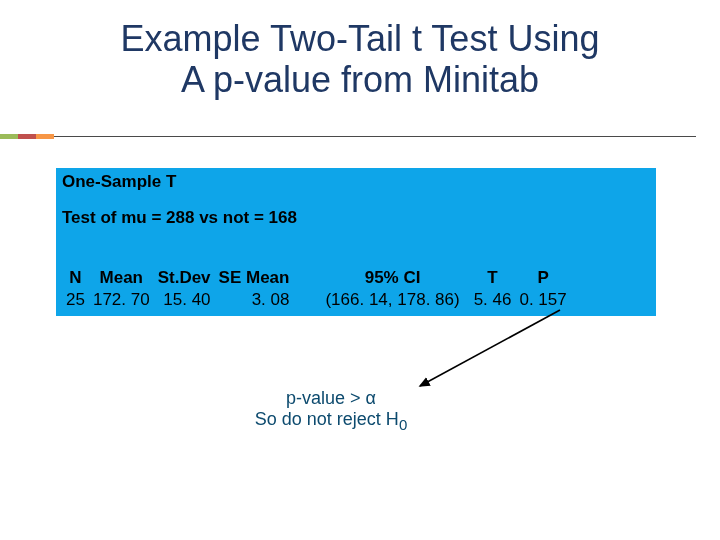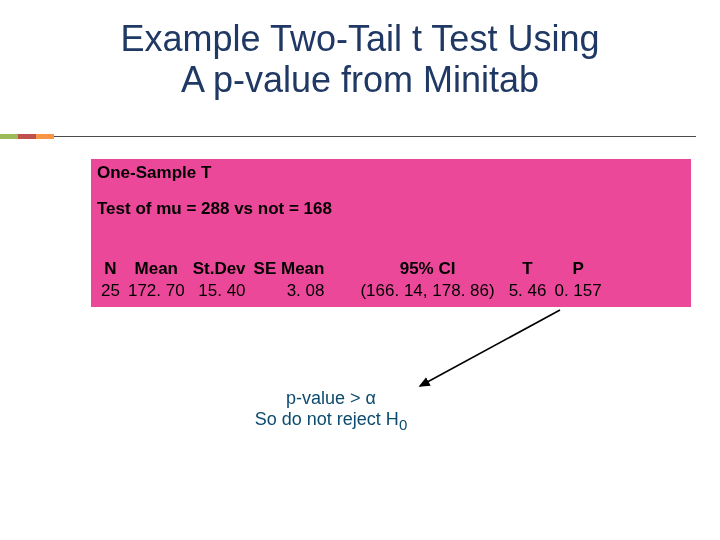--- a/index.html
+++ b/index.html
@@ -39,25 +39,24 @@
     font-size: 36px;
     line-height: 1.15;
     color: #1f3864;
     font-family: Arial, Helvetica, sans-serif;
     font-weight: 400;
     margin-top: 12px;
   }
   .output-box {
     position: absolute;
     left: 56px;
-    top: 159px;
+    top: 168px;
     width: 600px;
     height: 148px;
-    background: #ec4899;
-    margin-left: 35px;
+    background: #0ea5e9;
   }
   .ob-line1 {
     position: absolute;
     left: 6px; top: 4px;
     font-weight: bold;
     font-size: 17px;
   }
   .ob-line2 {
     position: absolute;
     left: 6px; top: 40px;

